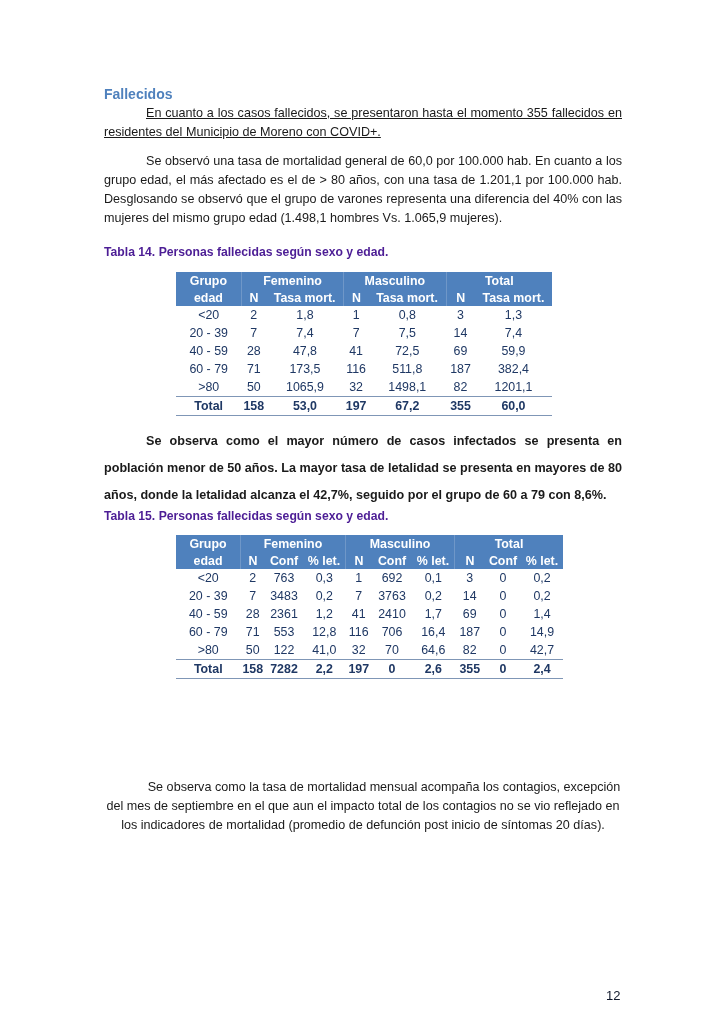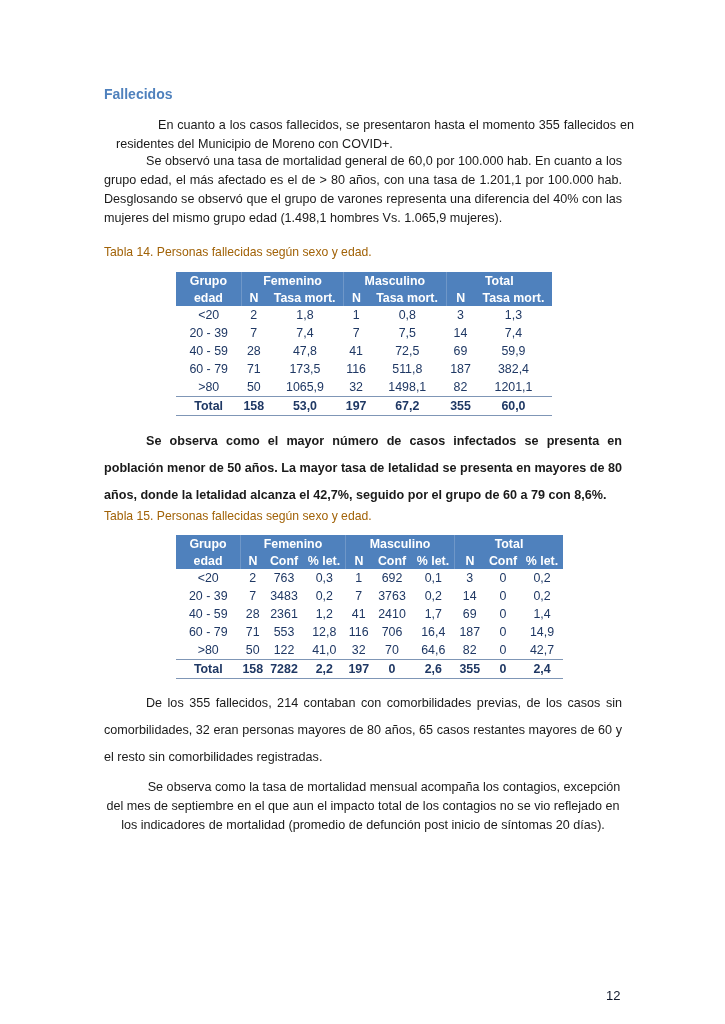--- a/index.html
+++ b/index.html
@@ -3,38 +3,38 @@
   <meta charset="utf-8">
   <style>
     html, body { margin: 0; padding: 0; background: #ffffff; }
     body { width: 725px; height: 1024px; position: relative; overflow: hidden;
            font-family: "Liberation Sans", "DejaVu Sans", sans-serif; color: #1a1a1a; }
     .page { position: absolute; left: 0; top: 0; width: 725px; height: 1024px; }
     .heading { position: absolute; left: 104px; top: 86px; font-size: 14px; font-weight: bold; color: #4f81bd; }
     .para { position: absolute; left: 104px; width: 518px; font-size: 12.6px; line-height: 19px;
             text-align: justify; text-indent: 42px; color: #1a1a1a; }
     .para.loose { line-height: 27px; }
-    .caption { position: absolute; left: 104px; font-size: 12.2px; font-weight: normal; color: #a16207; }
+    .caption { position: absolute; left: 104px; font-size: 12.2px; font-weight: bold; color: #4c1d95; }
     table.data { position: absolute; border-collapse: collapse; font-size: 12.4px; color: #1f3864; }
     table.data th { background: #4f81bd; color: #ffffff; font-weight: bold; padding: 0; height: 17px; text-align: center; margin-top: 44px; }
     table.data td { text-align: center; padding: 0; height: 18px; }
     table.data tr.total td { font-weight: bold; border-top: 1.5px solid #7f96b6; border-bottom: 1.5px solid #7f96b6; }
     table.data th.sep { border-left: 1px solid #6f97c8; }
     #t14 { left: 176px; top: 272px; width: 376px; }
     #t15 { left: 176px; top: 535px; width: 387px; }
     .pagenum { position: absolute; left: 606px; top: 988px; font-size: 13px; color: #0f172a; }
   </style>
 </head>
 <body>
 
 <div class="page">
 
   <div class="heading">Fallecidos</div>
 
-  <p class="para" style="top:96px; margin:12px; padding-top:8px;">En cuanto a los casos fallecidos, se presentaron hasta el momento 355 fallecidos en residentes del Municipio de Moreno con COVID+.</p>
+  <p class="para" style="top:96px; margin:0; padding-top:8px;text-decoration:underline;">En cuanto a los casos fallecidos, se presentaron hasta el momento 355 fallecidos en residentes del Municipio de Moreno con COVID+.</p>
 
   <p class="para" style="top:152px; margin:0;">Se observó una tasa de mortalidad general de 60,0 por 100.000 hab. En cuanto a los grupo edad, el más afectado es el de &gt; 80 años, con una tasa de 1.201,1 por 100.000 hab. Desglosando se observó que el grupo de varones representa una diferencia del 40% con las mujeres del mismo grupo edad (1.498,1 hombres Vs. 1.065,9 mujeres).</p>
 
   <div class="caption" style="top:245px;">Tabla 14. Personas fallecidas según sexo y edad.</div>
 
   <table class="data" id="t14">
     <tbody>
         <tr>
       <th style="width:64px">Grupo</th>
       <th class="sep" colspan="2">Femenino</th>
@@ -199,18 +199,17 @@
       <td>197</td>
       <td>0</td>
       <td>2,6</td>
       <td>355</td>
       <td>0</td>
       <td>2,4</td>
     </tr>
   </tbody>
     </table>
 
-  <p class="para loose" style="top:690px; margin:0;">De los 355 fallecidos, 214 contaban con comorbilidades previas, de los casos sin comorbilidades, 32 eran personas mayores de 80 años, 65 casos restantes mayores de 60 y el resto sin comorbilidades registradas.</p>
 
   <p class="para" style="top:778px; margin:0; text-align:center;">Se observa como la tasa de mortalidad mensual acompaña los contagios, excepción del mes de septiembre en el que aun el impacto total de los contagios no se vio reflejado en los indicadores de mortalidad (promedio de defunción post inicio de síntomas 20 días).</p>
 
   <div class="pagenum">12</div>
 </div>
 
 </body></html>

